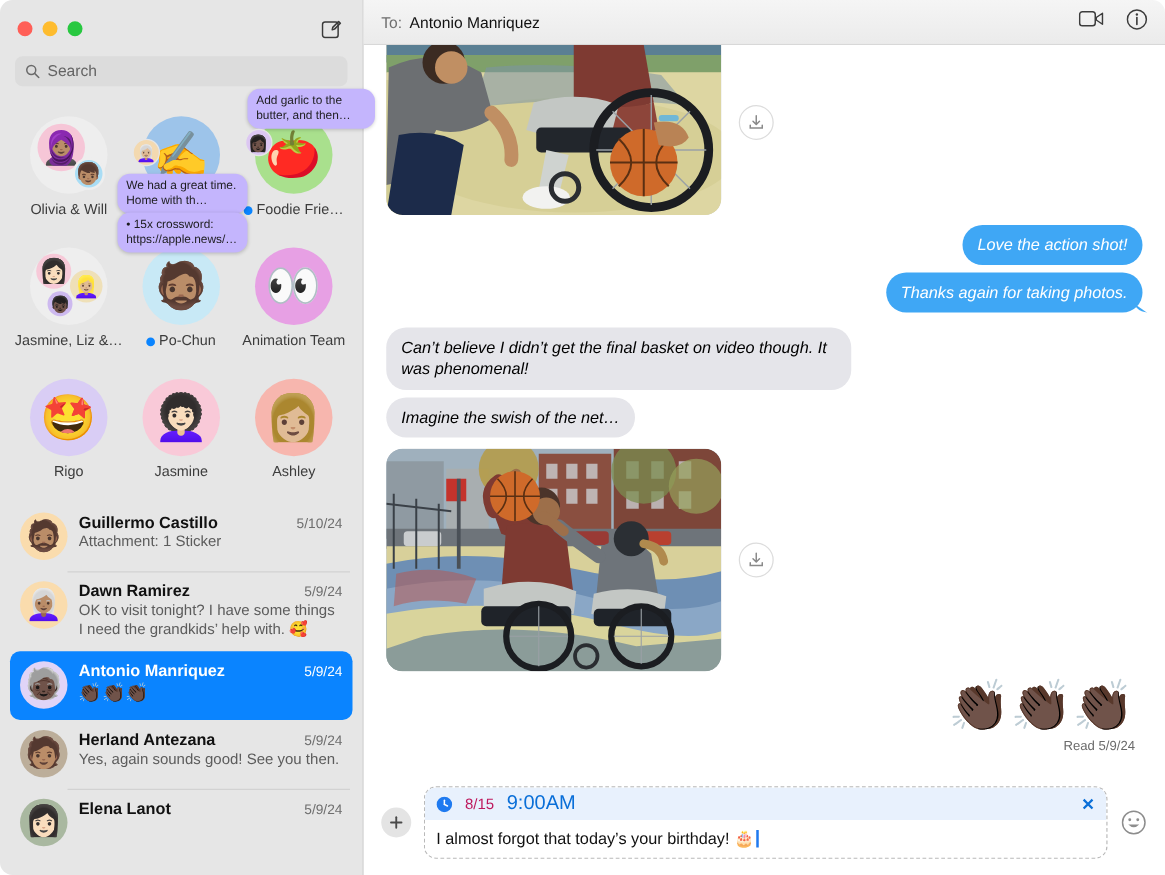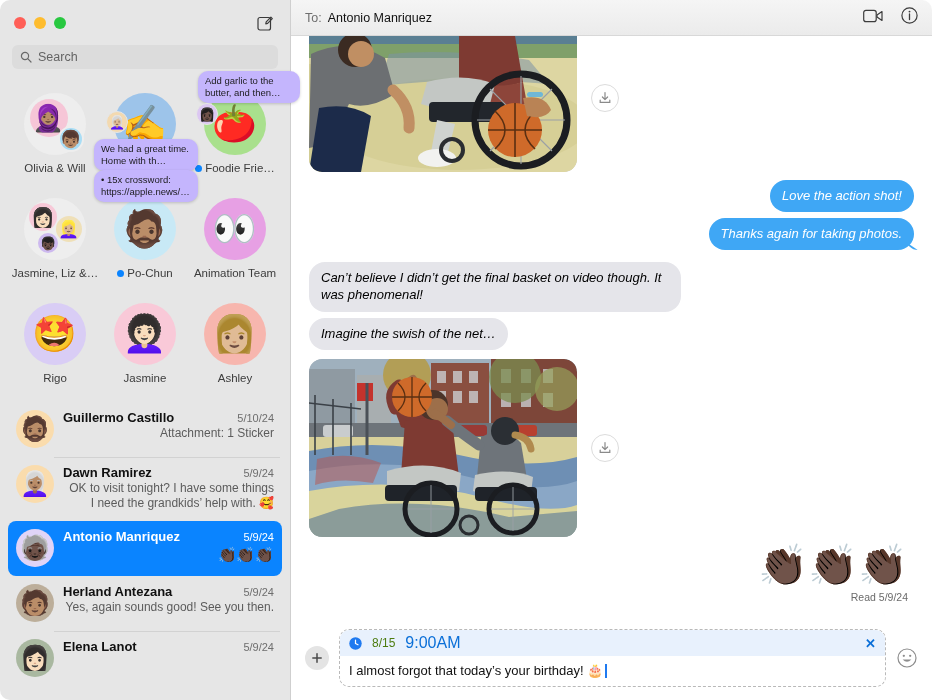--- a/index.html
+++ b/index.html
@@ -137,21 +137,21 @@
     width: 38px; height: 38px; border-radius: 50%;
     flex: 0 0 38px;
     display:flex; align-items:center; justify-content:center;
     font-size: 24px; overflow: hidden;
   }
   .conv-body { flex: 1; min-width: 0; }
   .conv-top { display:flex; align-items:baseline; gap:6px; }
   .conv-name { font-size: 13px; font-weight: 700; color:#111; flex:1;
                white-space:nowrap; overflow:hidden; text-overflow:ellipsis; }
   .conv-date { font-size: 11px; color:#6e6e6e; flex:0 0 auto; }
-  .conv-prev { font-size: 12px; color:#5c5c5c; line-height: 1.28; margin-top: 1px; text-align: right; }
+  .conv-prev { font-size: 12px; color:#5c5c5c; line-height: 1.28; margin-top: 1px; }
   .conv.selected .conv-name, .conv.selected .conv-date { color:#fff; }
   .conv.selected .conv-prev { color:#eaf4ff; font-size: 15px; }
 
   
   .pane { flex: 1; display: flex; flex-direction: column; background:#fff; position:relative; }
   .pane-header {
     height: 36px; flex: 0 0 36px;
     background: linear-gradient(to bottom,#f5f5f5,#ebebeb);
     border-bottom: 1px solid #d8d8d8;
     display: flex; align-items: center;
@@ -211,21 +211,21 @@
   }
   .input-shell {
     flex: 1; border: 1px dashed #b9b9b9; border-radius: 10px;
     overflow: hidden; background:#fff;
   }
   .suggestion {
     background:#e8f1fd; height: 26px;
     display:flex; align-items:center; gap: 10px;
     padding: 0 9px;
   }
-  .sug-date { color:#4d7c0f; font-size:12px; }
+  .sug-date { color:#be185d; font-size:12px; }
   .sug-time { color:#0a6fd8; font-size:16px;text-align:center; }
   .sug-x { margin-left:auto; color:#0a6fd8; font-size: 13px; font-weight:700; }
   .input-line {
     padding: 7px 9px 8px 9px;
     font-size: 13px; color:#111;
     display:flex; align-items:center;
   }
   .caret {
     display:inline-block; width:1.5px; height:14px;
     background:#1f7af0; margin-left:2px;

